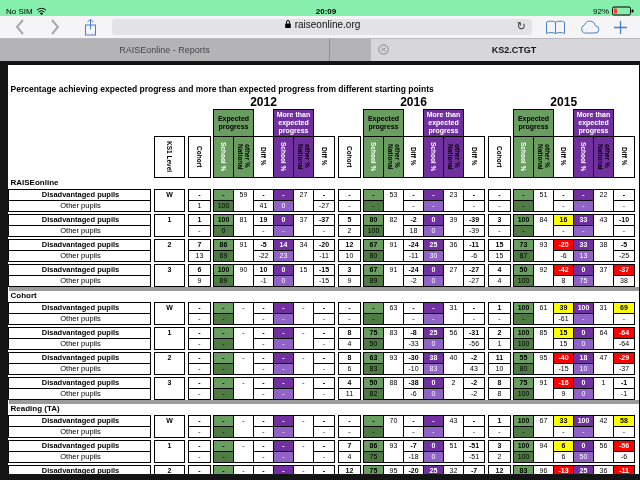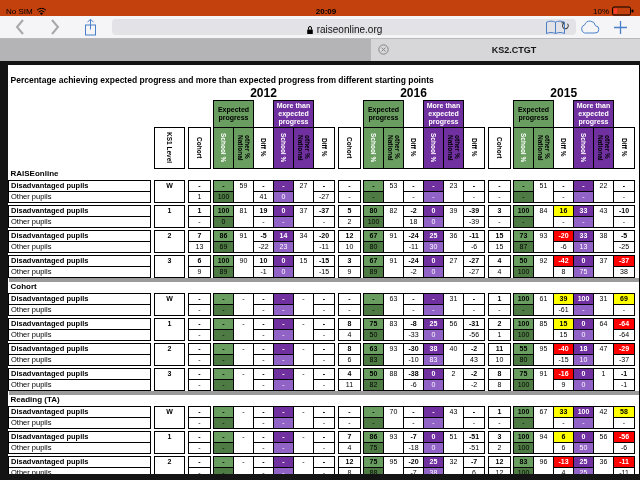--- a/index.html
+++ b/index.html
@@ -1,66 +1,66 @@
 <!DOCTYPE html>
 <html><head>
 <meta charset="utf-8">
 <style>
   html,body{margin:0;padding:0;background:#444;}
   #screen{position:relative;width:640px;height:480px;background:#fff;overflow:hidden;
           font-family:"Liberation Sans",sans-serif;-webkit-font-smoothing:antialiased;}
   
-  #statusbar{position:absolute;left:0;top:0;width:640px;height:16px;background:#c2410c;
+  #statusbar{position:absolute;left:0;top:0;width:640px;height:16px;background:#86efac;
              display:flex;align-items:center;justify-content:space-between;padding:11px 6px;box-sizing:border-box;}
   #statusbar .sb{font-size:8px;color:#000;display:flex;align-items:center;gap:3px;}
   #sb-time{position:absolute;left:12px;right:0;text-align:center;font-size:8px;font-weight:bold;color:#000;}
   
   #toolbar{position:absolute;left:0;top:16px;width:640px;height:23px;background:#f5f5f7;
            border-bottom:1px solid #b9b9bd;box-sizing:border-box;}
   .tbtn{position:absolute;top:1px;height:20px;display:flex;align-items:center;justify-content:center;}
-  #urlfield{position:absolute;left:112px;top:3px;width:464px;height:16px;background:#e2e2e7;border-radius:4px;
-            display:flex;align-items:flex-end;justify-content:center;font-size:10px;color:#111;gap:3px;}
+  #urlfield{position:absolute;left:112px;top:3px;width:420px;height:16px;background:#e2e2e7;border-radius:4px;
+            display:flex;align-items:flex-start;justify-content:center;font-size:10px;color:#111;gap:3px;}
   #refresh{position:absolute;right:6px;top:0px;font-family:"DejaVu Sans",sans-serif;font-size:11px;color:#333;line-height:16px;}
   
   #tabbar{position:absolute;left:0;top:39px;width:640px;height:22px;background:#b4b4b7;}
   #tab-inactive{position:absolute;left:0;top:0;width:330px;height:22px;background:#b4b4b7;border-right:1px solid #8f8f93;
                 display:flex;align-items:center;justify-content:center;font-size:9px;color:#47474b;box-sizing:border-box;}
   #tab-active{position:absolute;left:331px;top:0;width:286px;height:22px;background:#d7d7d9;
               display:flex;align-items:center;justify-content:center;font-size:9px;font-weight:bold;color:#141416;margin-left:40px;}
   #tab-close{position:absolute;left:7px;top:5px;}
   
   #topstrip{position:absolute;left:0;top:61px;width:640px;height:4px;background:#141414;}
   #leftbar{position:absolute;left:0;top:61px;width:8px;height:419px;background:#141414;}
   #bottombar{position:absolute;left:0;top:474px;width:640px;height:6px;background:#141414;}
   
   #pagewrap{position:absolute;left:8px;top:65px;width:631px;height:409px;background:#fff;border-right:1px solid #000;overflow:hidden;}
   table{border-collapse:collapse;table-layout:fixed;width:630px;}
   td{padding:0;margin:0;text-align:center;vertical-align:middle;overflow:hidden;white-space:nowrap;
      font-size:7px;color:#000;line-height:1.1;}
   td.box{border:1px solid #000;}
   td.nob{border:none;}
   .b{font-weight:bold;}
-  .title{font-size:8.5px;font-weight:bold;text-align:left;padding:10px 0 0 2px;height:12px;}
+  .title{font-size:8.5px;font-weight:bold;text-align:left;padding:19px 0 0 2px;height:12px;}
   .yrow td{height:9px;}
   .ylbl{font-size:12px;font-weight:bold;}
   .ghrow td{height:26px;}
   .gh{font-size:7px;font-weight:bold;line-height:1.15;border:1px solid #000;white-space:normal;}
   .ghg{background:#6a9e60;color:#000;}
   .ghp{background:#7030a0;color:#fff;}
   .chrow td{height:40px;vertical-align:middle;}
   .vt{display:inline-block;writing-mode:vertical-lr;font-size:6.5px;font-weight:bold;line-height:1.1;
       white-space:normal;max-height:38px;}
   .bgg{background:#6a9e60;}
   .bgp{background:#7030a0;}
   .wtx{color:#fff;}
   .bgp .vt{color:#000;}
   .bgp .wtx{color:#fff;}
   .seclbl{font-size:8px;font-weight:bold;text-align:left;padding-left:2px;height:11px;}
   .drow td{height:10px;}
-  .lbl{text-align:left;padding-left:2px;font-size:7.5px;}
+  .lbl{text-align:center;padding-left:2px;font-size:7.5px;}
   .lvl{font-weight:bold;vertical-align:top;line-height:10px;}
   .nat{vertical-align:top;line-height:10px;font-weight:normal;}
   .gc{background:#6a9e60;color:#000;}
   .gco{background:#4e7a44;color:#000;}
   .pc{background:#7030a0;color:#fff;}
   .pco{background:#9263c6;color:#fff;}
   .hly{background:#ffff00 !important;color:#000 !important;font-weight:bold;}
   .hlr{background:#fe0000 !important;color:#fff !important;font-weight:bold;}
   .gaprow td{height:2px;}
   .divrow .div{height:4px;background:#9b9b9b;}
@@ -77,21 +77,21 @@
       <span>
         <svg width="11" height="9" viewBox="0 0 11 9">
           <path d="M1 3.2 a6.4 6.4 0 0 1 9 0" stroke="#000" stroke-width="1" fill="none"></path>
           <path d="M2.6 5 a4.2 4.2 0 0 1 5.8 0" stroke="#000" stroke-width="1" fill="none"></path>
           <path d="M5.5 8 L3.9 6.2 a2.3 2.3 0 0 1 3.2 0 Z" fill="#000"></path>
         </svg>
       </span>
     </span>
     <span id="sb-time">20:09</span>
     <span class="sb" style="z-index:1;">
-      <span>10%</span>
+      <span>92%</span>
       <span>
         <svg width="22" height="10" viewBox="0 0 22 10">
           <rect x="0.5" y="1" width="18" height="8" rx="1.5" stroke="#000" fill="none"></rect>
           <rect x="2" y="2.5" width="3" height="5" fill="#ff3b30"></rect>
           <rect x="19.5" y="3.5" width="2" height="3" rx="1" fill="#000"></rect>
         </svg>
       </span>
     </span>
   </div>
 
@@ -133,20 +133,23 @@
       </svg>
     </span>
     <span class="tbtn" style="left:611px;width:18px;">
       <svg width="15" height="15" viewBox="0 0 15 15">
           <path d="M7.5 1 V14 M1 7.5 H14" stroke="#4a80c9" stroke-width="1.3"></path>
         </svg>
     </span>
   </div>
 
   <div id="tabbar">
+    <div id="tab-inactive">
+      <span>RAISEonline - Reports</span>
+    </div>
     <div id="tab-active">
       <span id="tab-close">
         <svg width="11" height="11" viewBox="0 0 11 11">
           <circle cx="5.5" cy="5.5" r="4.7" stroke="#84848a" fill="none"></circle>
           <path d="M3.6 3.6 L7.4 7.4 M7.4 3.6 L3.6 7.4" stroke="#84848a"></path>
         </svg>
       </span>
       <span>KS2.CTGT</span>
     </div>
   </div>

